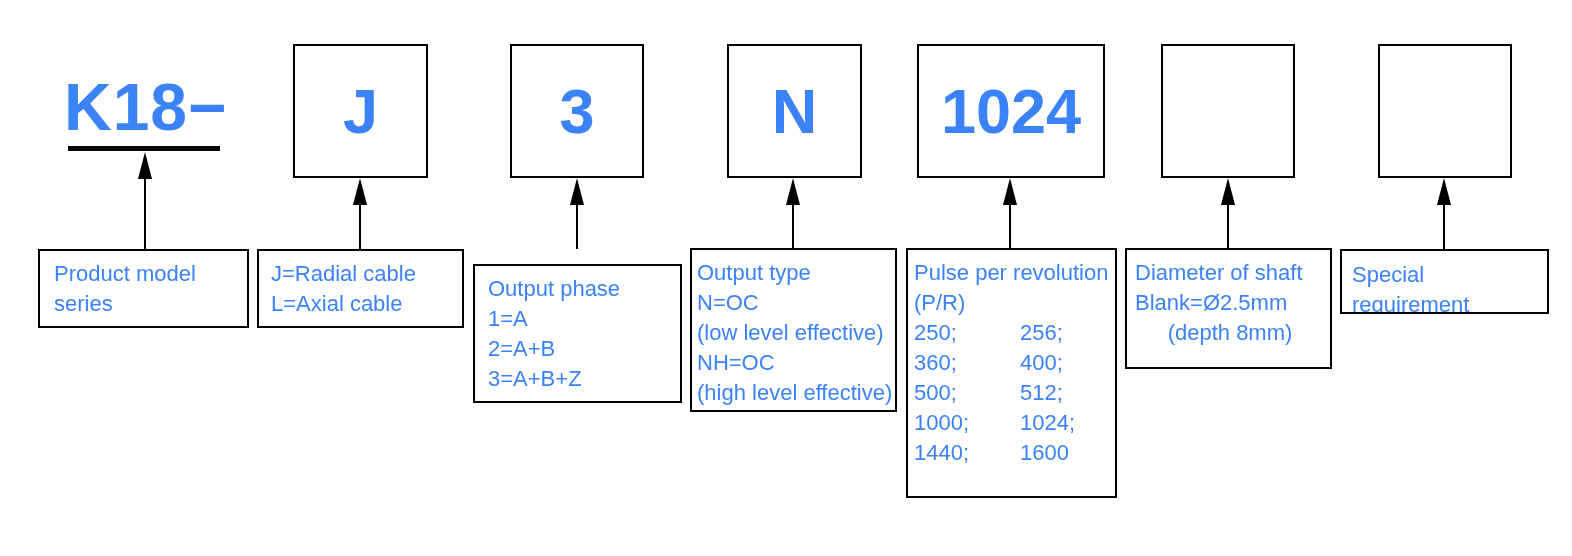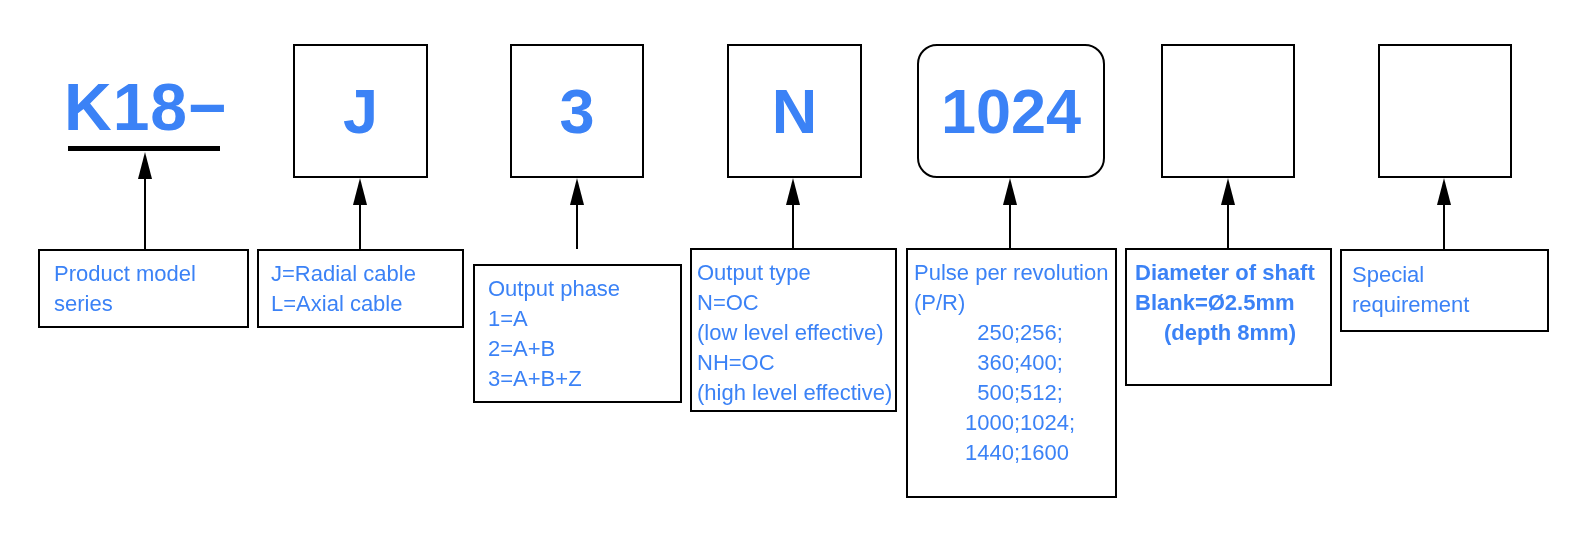--- a/index.html
+++ b/index.html
@@ -51,21 +51,21 @@
     border: 2px solid #000000;
     box-sizing: border-box;
     background: #ffffff;
     font-size: 22px;
     line-height: 30px;
     white-space: nowrap;
     overflow: hidden;
   }
   .desc-box .line { height: 30px; }
   .pair-row { display: flex; height: 30px; }
-  .pair-row .col-a { width: 106px; text-align: right; }
+  .pair-row .col-a { width: 106px; }
   .right-line { text-align: center; padding-right: 3px; }
   .arrow {
     position: absolute;
     width: 14px;
     display: flex;
     flex-direction: column;
     align-items: center;
   }
   .arrow-head {
     width: 0;
@@ -90,21 +90,21 @@
 
   <div class="code-box" style="left:293px;width:135px;">
     <span>J</span>
   </div>
   <div class="code-box" style="left:510px;width:134px;">
     <span>3</span>
   </div>
   <div class="code-box" style="left:727px;width:135px;">
     <span>N</span>
   </div>
-  <div class="code-box" style="left:917px;width:188px;border-radius:20px;">
+  <div class="code-box" style="left:917px;width:188px;">
     <span>1024</span>
   </div>
   <div class="code-box" style="left:1161px;width:134px;">
     <span></span>
   </div>
   <div class="code-box" style="left:1378px;width:134px;">
     <span></span>
   </div>
 
   <div class="arrow" style="left:138px;top:152px;height:97px;">
@@ -179,24 +179,24 @@
     <div class="pair-row">
       <span class="col-a">1000;</span>
       <span class="col-b">1024;</span>
     </div>
     <div class="pair-row">
       <span class="col-a">1440;</span>
       <span class="col-b">1600</span>
     </div>
   </div>
 
-  <div class="desc-box" style="left:1125px;top:248px;width:207px;height:138px;padding:8px 2px 0 8px;font-weight:bold;">
+  <div class="desc-box" style="left:1125px;top:248px;width:207px;height:121px;padding:8px 2px 0 8px;">
     <div class="line">Diameter of shaft</div>
     <div class="line">Blank=Ø2.5mm</div>
     <div class="line right-line">(depth 8mm)</div>
   </div>
 
-  <div class="desc-box" style="left:1340px;top:249px;width:209px;height:83px;padding:9px 4px 0 10px;">
+  <div class="desc-box" style="left:1340px;top:249px;width:209px;height:65px;padding:9px 4px 0 10px;">
     <div class="line">Special</div>
     <div class="line">requirement</div>
   </div>
 
 </div>
 
 </body></html>

